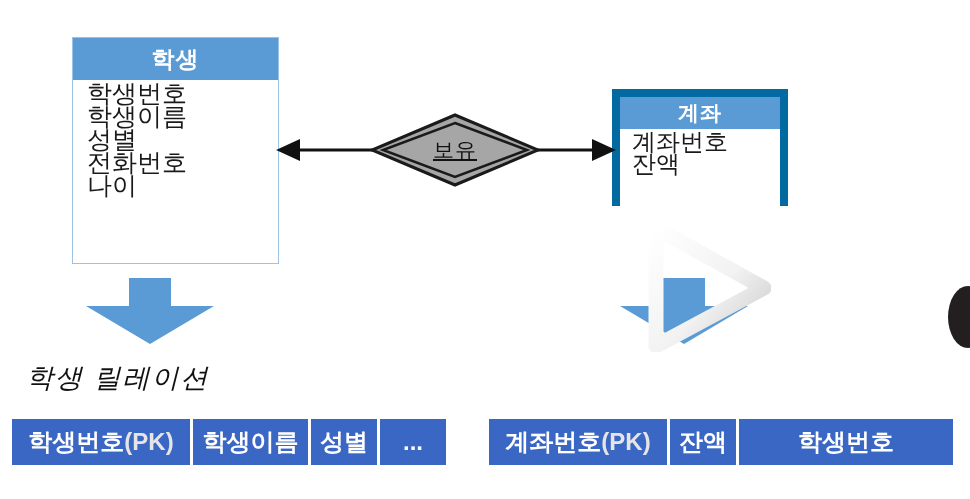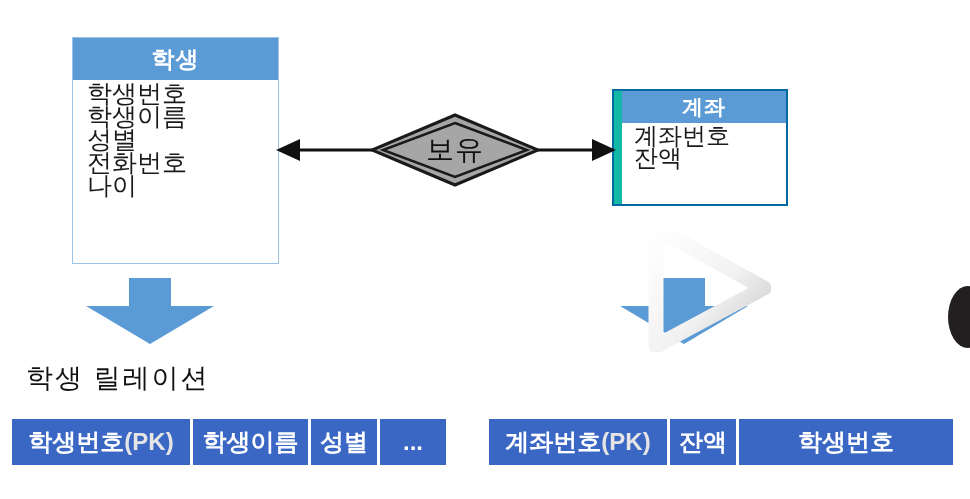--- a/index.html
+++ b/index.html
@@ -56,43 +56,43 @@
   #entity-student .entity-header {
     height: 42px; line-height: 42px; font-size: 23px;
   }
   #entity-student .entity-body {
     height: 183px; font-size: 25px;
   }
 
   
   #entity-account {
     left: 612px; top: 89px; width: 176px; height: 117px;
-    border: 2px solid #0369a1;
-    padding-left: 8px;
+    border: 8px solid #0369a1;
   }
   #entity-account .entity-header {
     height: 32px; line-height: 32px; font-size: 21px;
   }
   #entity-account .entity-body {
     height: 81px; font-size: 24px; padding-left: 12px;
   }
 
   
   #relationship {
     position: absolute;
     left: 370px; top: 113px;
     width: 170px; height: 74px;
   }
   #relationship svg { display: block; }
   #relationship .rel-label {
     position: absolute;
     left: 0; top: 0; width: 170px; height: 74px;
     display: flex; align-items: center; justify-content: center;
-    font-size: 28px; color: #111111; font-weight: 400;
+    font-size: 21px; color: #111111; font-weight: 400;
     letter-spacing: 1px;
+    text-decoration: underline;
   }
 
   
   .connector { position: absolute; }
 
   
   .down-arrow { position: absolute; }
 
   
   #play-overlay {
@@ -101,20 +101,21 @@
     width: 125px; height: 130px;
   }
 
   
   .relation-caption {
     position: absolute;
     font-size: 27px;
     color: #111111;
     white-space: nowrap;
     letter-spacing: 2px;
+    font-style: italic;
   }
   #caption-student { left: 26px; top: 360px; }
   #caption-account { left: 492px; top: 360px; }
 
   
   .relation-table {
     position: absolute;
     display: flex;
     gap: 3px;
     height: 46px;

